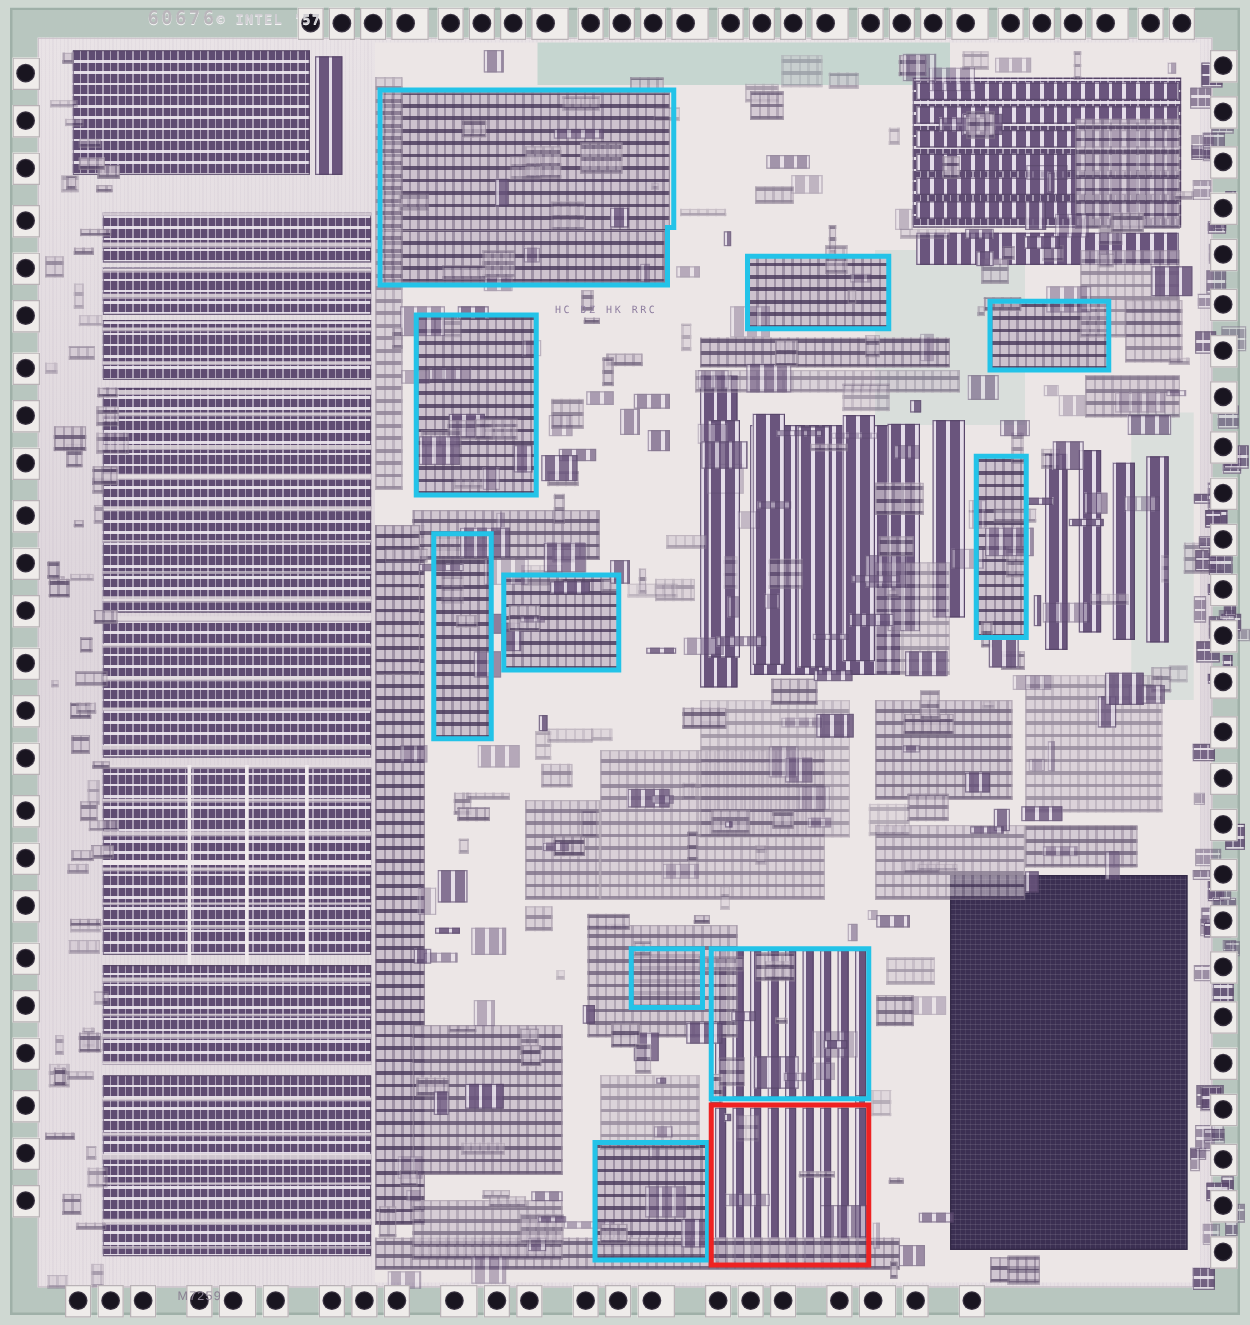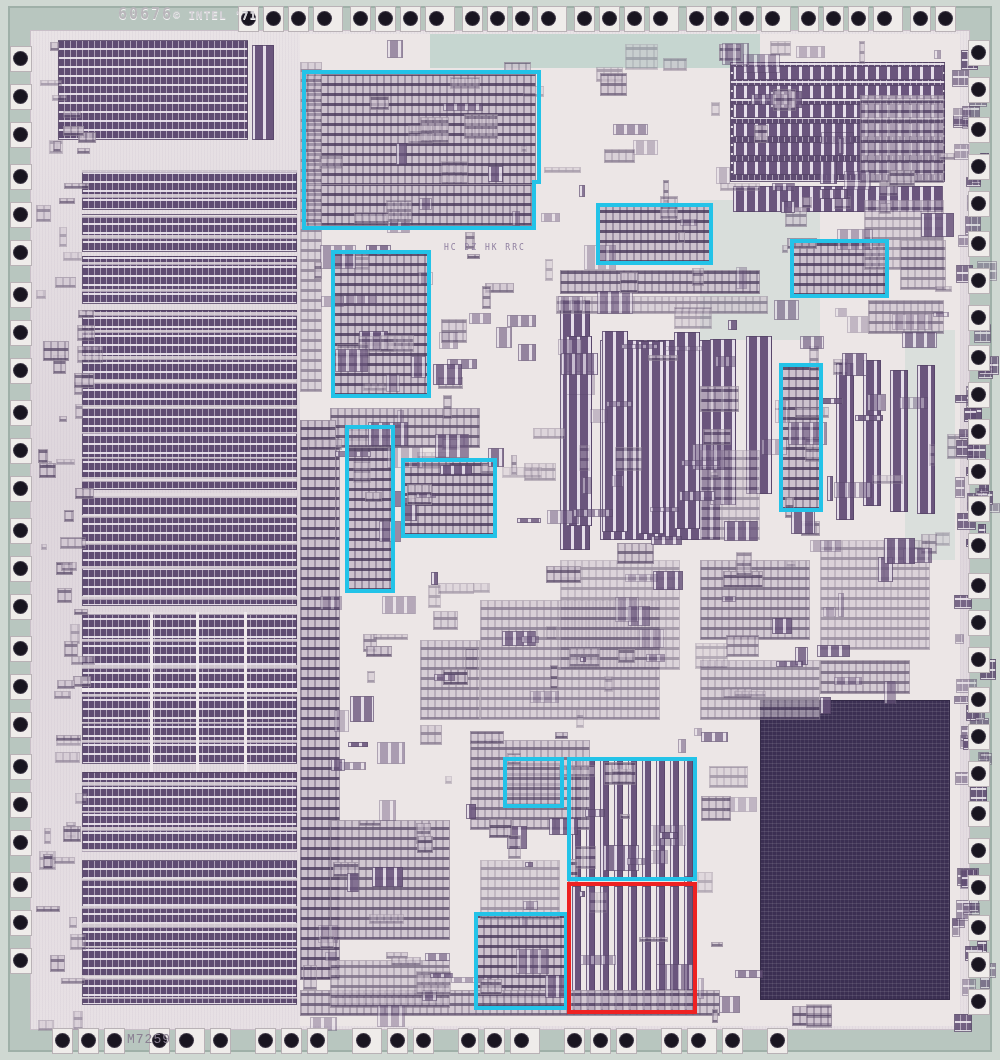--- a/index.html
+++ b/index.html
@@ -118,23 +118,23 @@
     text-shadow:0 1px 0 #f4f4f4;
     white-space:nowrap;
   }
   #dielabel .sub{font-size:11px;color:#cfcdd2;letter-spacing:1px;}
   #midlabel{
     position:absolute;left:444px;top:243px;
     font-family:"DejaVu Sans Mono",monospace;
     font-size:8px;letter-spacing:2px;color:#8f7fa0;white-space:nowrap;
   }
   #botlabel{
-    position:absolute;left:127px;top:1032px;
-    font-family:Liberation Mono, monospace;
-    font-size:13px;letter-spacing:1px;color:#8b8193;white-space:nowrap;
+    position:absolute;left:142px;top:1032px;
+    font-family:Liberation Sans, sans-serif;
+    font-size:10px;letter-spacing:1px;color:#8b8193;white-space:nowrap;
   }
 </style>
 </head>
 <body>
 
 <div id="stage">
 
   <div id="die">
     <div id="sealring"></div>
     <div id="field"></div>
@@ -803,21 +803,21 @@
       <div class="padcell" style="left: 564px; top: 1028px; width: 21px; height: 26px;"></div>
       <div class="padcell" style="left: 590px; top: 1028px; width: 21px; height: 26px;"></div>
       <div class="padcell" style="left: 616px; top: 1028px; width: 21px; height: 26px;"></div>
       <div class="padcell" style="left: 661px; top: 1028px; width: 21px; height: 26px;"></div>
       <div class="padcell w" style="left: 687px; top: 1028px; width: 30px; height: 26px;"></div>
       <div class="padcell" style="left: 722px; top: 1028px; width: 21px; height: 26px;"></div>
       <div class="padcell" style="left: 767px; top: 1028px; width: 21px; height: 26px;"></div>
     </div>
 
   <div id="dielabel">
-    <span>60676</span><span class="sub">© INTEL '71</span>
+    <span>60676</span><span class="sub">© INTEL '57</span>
   </div>
   <div id="midlabel">HC  DZ  HK  RRC</div>
   <div id="botlabel">M7259</div>
 
   <svg id="lshape" viewBox="0 0 1000 1060">
       <polygon points="304,72 539,72 539,182 534,182 534,228 304,228" fill="none" stroke="#23c3e8" stroke-width="4"></polygon>
     </svg>
   <div id="annots">
       <div class="ann cyan" style="left: 331px; top: 250px; width: 100px; height: 148px;"></div>
       <div class="ann cyan" style="left: 596px; top: 203px; width: 117px; height: 62px;"></div>

